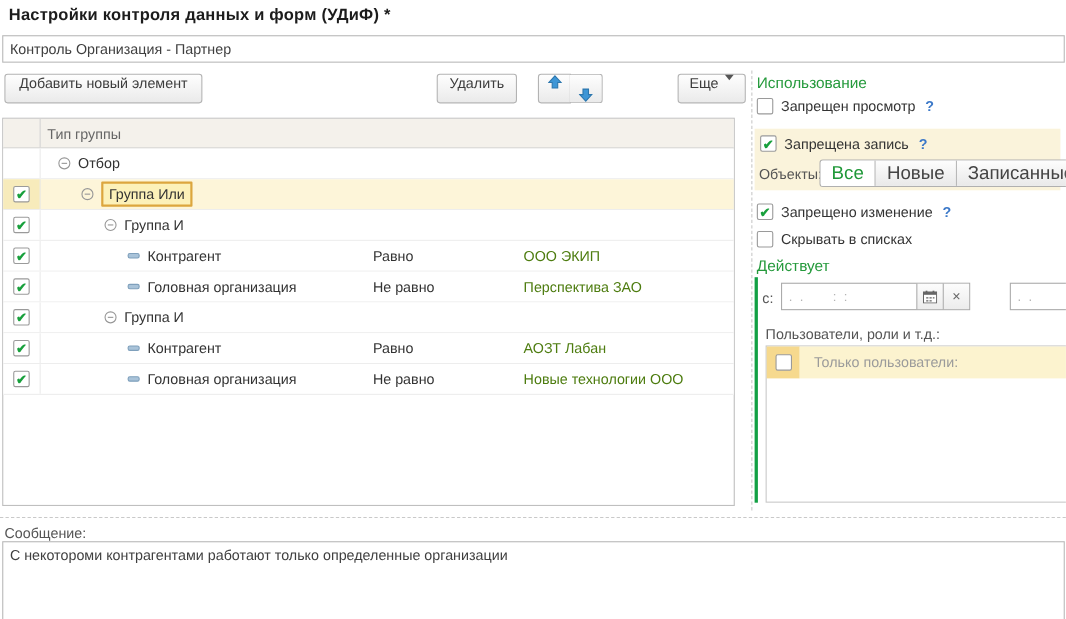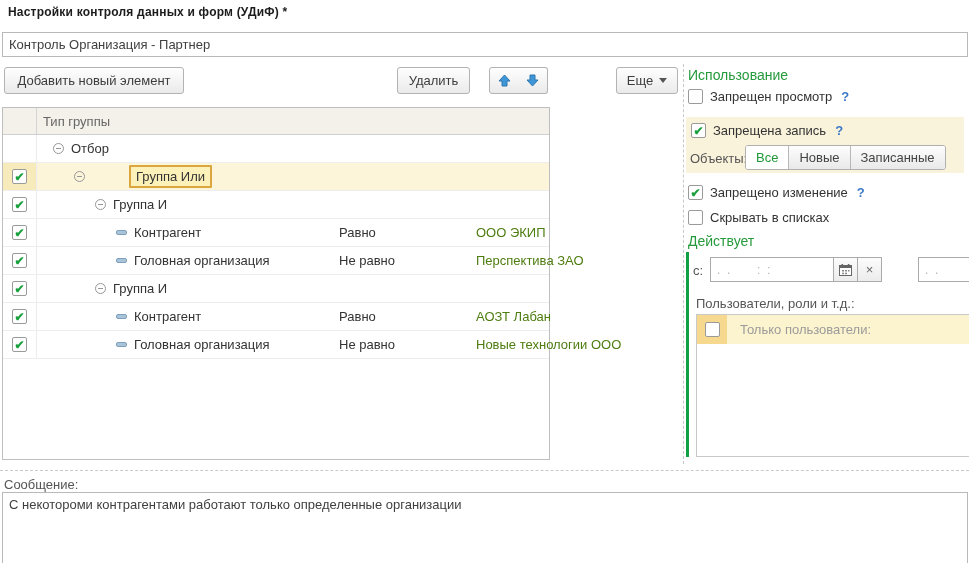--- a/index.html
+++ b/index.html
@@ -3,47 +3,47 @@
 <meta charset="utf-8">
 <style>
   html,body{margin:0;padding:0;}
   body{
     width:969px;height:563px;overflow:hidden;position:relative;
     background:#fff;font-family:"Liberation Sans",sans-serif;color:#333;
     font-size:13px;
   }
   #app{position:absolute;inset:0;width:969px;height:563px;}
 
-  .page-title{position:absolute;left:8px;top:5px;font-size:12px;color:#1c1c1c;font-weight:600;letter-spacing:.2px;}
+  .page-title{position:absolute;left:8px;top:5px;font-size:15px;color:#1c1c1c;font-weight:600;letter-spacing:.2px;}
 
   .name-input{
     position:absolute;left:2px;top:32px;width:966px;height:25px;box-sizing:border-box;
     border:1px solid #b9b9b9;font-family:inherit;font-size:13px;color:#3f3f3f;padding:0 6px;background:#fff;outline:none;
   }
 
   
   .btn{
     position:absolute;height:27px;box-sizing:border-box;border:1px solid #b3b3b3;border-radius:3px;
     background:linear-gradient(#fefefe,#eaeaea);color:#3d3d3d;font-size:13px;
-    display:flex;align-items:center;justify-content:center;padding:0 10px;cursor:default;
+    display:flex;justify-content:center;padding:0 10px;cursor:default;
   }
   .btn-add{left:4px;top:67px;width:180px;}
   .btn-group{left:199px;top:67px;width:177px;}
   .btn-del{left:397px;top:67px;width:73px;}
   .btn-up{left:489px;top:67px;width:30px;border-top-right-radius:0;border-bottom-right-radius:0;padding:0;}
   .btn-down{left:518px;top:67px;width:30px;border-left:none;border-top-left-radius:0;border-bottom-left-radius:0;padding:0;}
   .btn-more{left:616px;top:67px;width:62px;gap:6px;}
   .caret{width:0;height:0;border-left:4px solid transparent;border-right:4px solid transparent;border-top:5px solid #555;display:inline-block;}
 
   
   .vdash{position:absolute;left:683px;top:64px;height:400px;width:0;border-left:1px dashed #c9c9c9;}
   .hdash{position:absolute;left:0;top:470px;width:969px;height:0;border-top:1px dashed #c9c9c9;}
 
   
-  .tree-table{position:absolute;left:2px;top:107px;width:548px;height:353px;box-sizing:border-box;border:1px solid #bfbfbf;background:#fff;}
+  .tree-table{position:absolute;left:2px;top:107px;width:666px;height:353px;box-sizing:border-box;border:1px solid #bfbfbf;background:#fff;}
   .tree-head{display:flex;height:26px;background:#f4f1eb;border-bottom:1px solid #cfcfcf;align-items:center;}
   .tree-head .cbh{width:34px;height:100%;border-right:1px solid #d4d4d4;box-sizing:border-box;}
   .tree-head .hlabel{padding-left:6px;color:#666;}
   .tree-rows{position:relative;}
   .tree-row{display:flex;height:28px;box-sizing:border-box;border-bottom:1px solid #ededed;align-items:stretch;background:#fff;}
   .tree-row.selected{background:#fdf5d9;}
   .cb-cell{width:34px;flex:none;display:flex;align-items:center;justify-content:center;border-right:1px solid #ececec;box-sizing:border-box;}
   .tree-row.selected .cb-cell{background:#f7ebbb;}
   .row-main{position:relative;flex:1;display:flex;align-items:center;}
   .checkbox{width:15px;height:15px;box-sizing:border-box;border:1px solid #9a9a9a;background:#fff;border-radius:2px;
@@ -59,21 +59,21 @@
   
   .sec-title{position:absolute;font-size:14px;color:#259a3c;}
   .u-title{left:688px;top:67px;}
   .d-title{left:688px;top:233px;}
   .cbrow{position:absolute;display:flex;align-items:center;gap:7px;}
   .cbrow .lbl{color:#333;white-space:nowrap;}
   .help{color:#3b78c8;font-weight:bold;margin-left:2px;}
   .yellow-box{position:absolute;left:686px;top:117px;width:278px;height:56px;background:#faf3db;}
   .obj-label{position:absolute;left:690px;top:151px;color:#555;}
   .toggle{position:absolute;left:745px;top:145px;height:25px;display:flex;border:1px solid #b0b0b0;border-radius:3px;overflow:hidden;box-sizing:border-box;background:#fff;}
-  .seg{display:flex;align-items:center;justify-content:center;font-size:13px;color:#444;
+  .seg{display:flex;align-items:center;justify-content:center;font-size:17px;color:#444;
     background:linear-gradient(#fdfdfd,#e9e9e9);border-left:1px solid #b8b8b8;padding:0 10px;box-sizing:border-box;white-space:nowrap;}
   .seg:first-child{border-left:none;}
   .seg.selected{background:#fff;color:#1f9838;}
 
   .green-bar{position:absolute;left:686px;top:252px;width:3px;height:205px;background:#12a044;}
   .fld-label{position:absolute;color:#555;}
   .datefield{position:absolute;display:flex;height:25px;box-sizing:border-box;border:1px solid #ababab;background:#fff;align-items:stretch;}
   .df-text{flex:1;display:flex;align-items:center;padding:0 6px;color:#b4b4b4;font-size:12px;white-space:pre;}
   .df-btn{width:23px;flex:none;border-left:1px solid #ababab;background:linear-gradient(#fcfcfc,#ececec);display:flex;align-items:center;justify-content:center;color:#666;}
   .users-label{position:absolute;left:696px;top:296px;color:#555;}
@@ -132,21 +132,21 @@
           <div class="cb-cell"></div>
           <div class="row-main" style="padding-left: 16px;">
             <span class="expander"></span>
             <span class="row-label">Отбор</span>
           </div>
         </div>
         <div class="tree-row selected">
           <div class="cb-cell">
             <span class="checkbox">✔</span>
           </div>
-          <div class="row-main" style="padding-left: 37px; gap: 37px;">
+          <div class="row-main" style="padding-left: 37px;">
             <span class="expander"></span>
             <span class="row-label current-cell">Группа Или</span>
           </div>
         </div>
         <div class="tree-row">
           <div class="cb-cell">
             <span class="checkbox">✔</span>
           </div>
           <div class="row-main" style="padding-left: 58px;">
             <span class="expander"></span>

